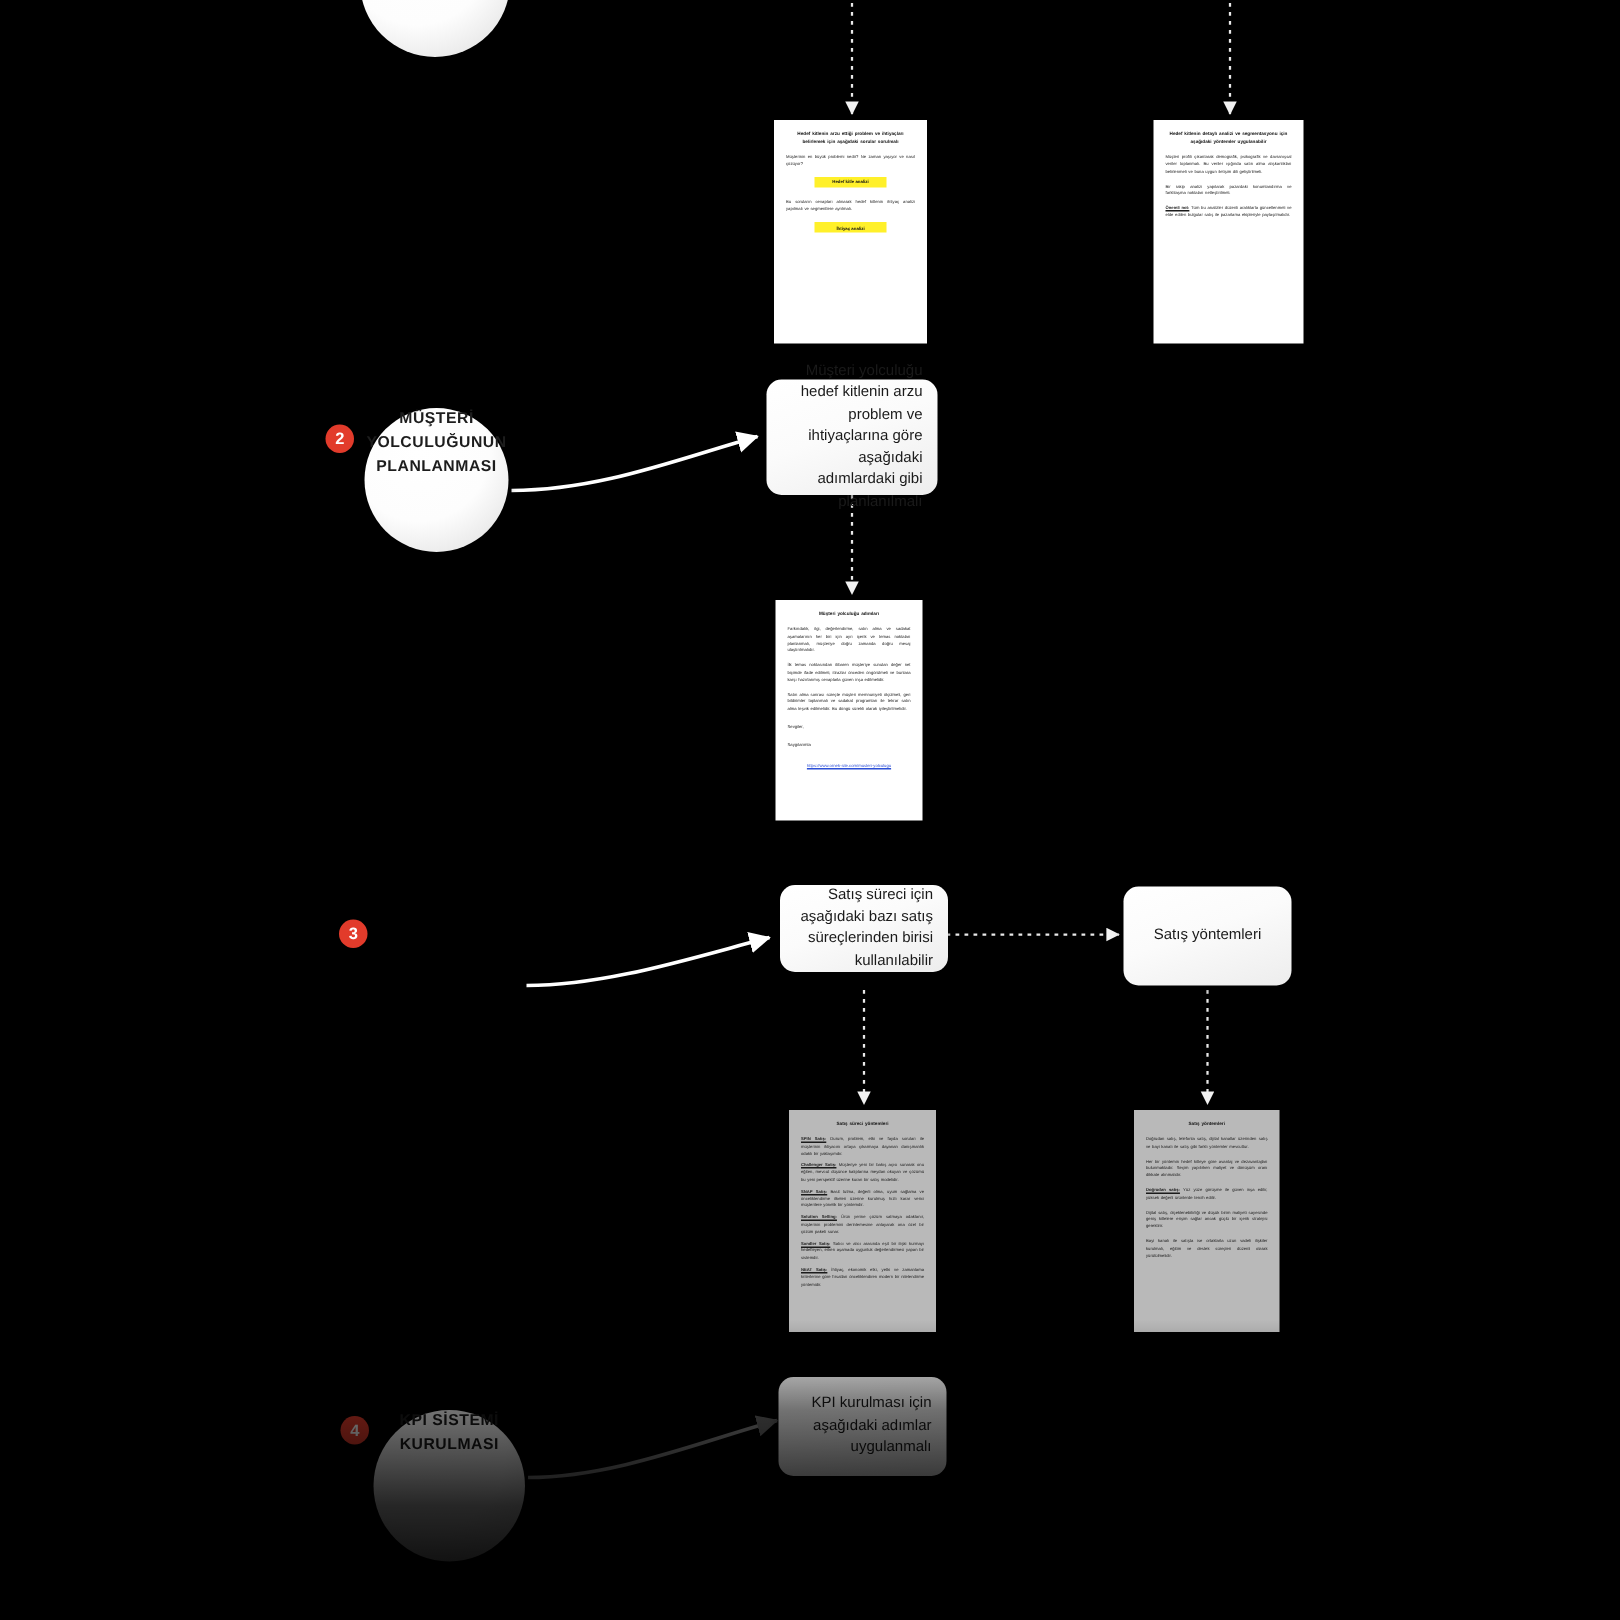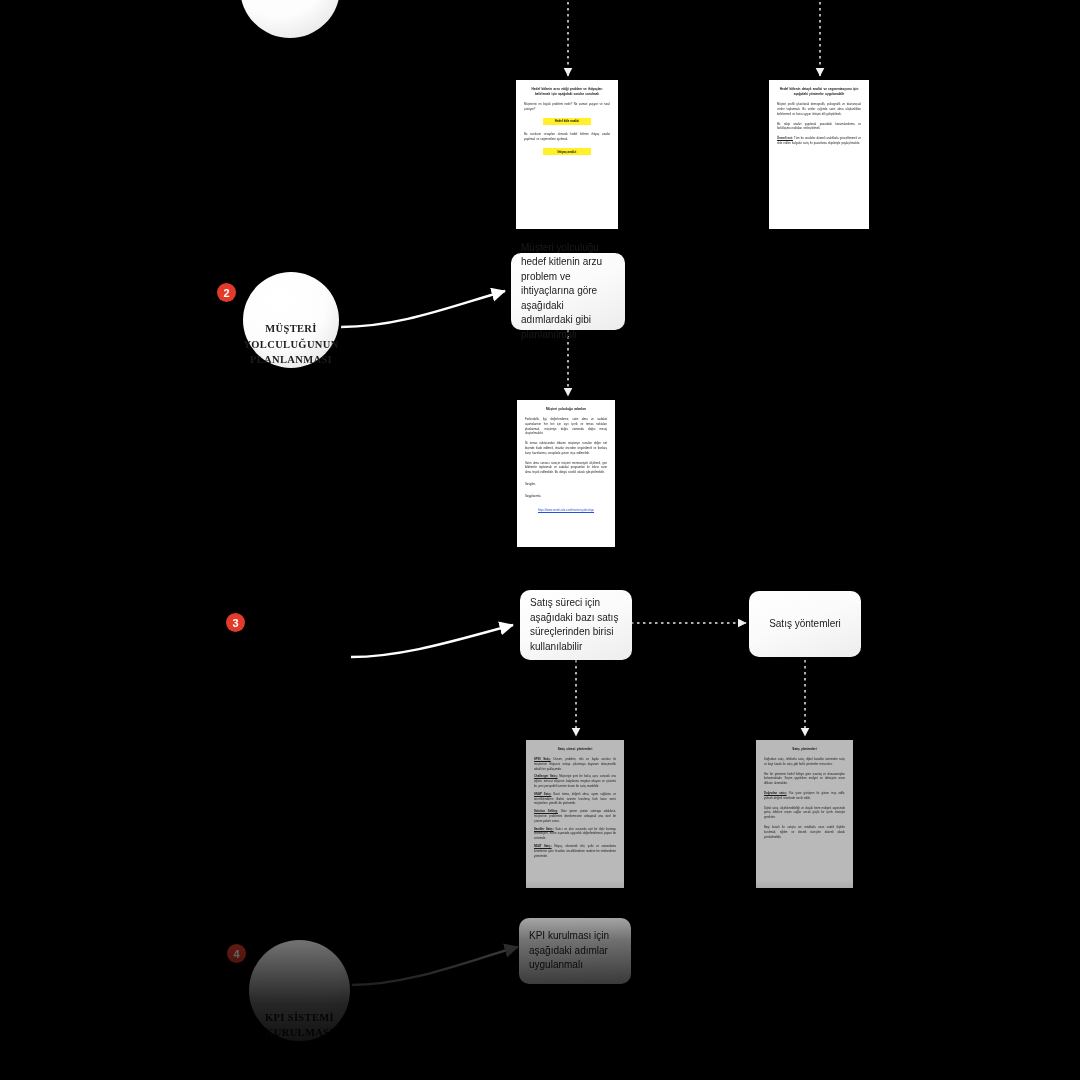--- a/index.html
+++ b/index.html
@@ -14,23 +14,22 @@
 
   
   #links { position: absolute; inset: 0; width: 1080px; height: 1080px; pointer-events: none; }
 
   
   .node-circle {
     position: absolute;
     border-radius: 50%;
     background: radial-gradient(circle at 38% 30%, #ffffff 0%, #fdfdfd 52%, #ebebeb 78%, #dcdcdc 100%);
     box-shadow: 0 2px 6px rgba(0,0,0,.55);
-    display: flex; align-items: flex-end; justify-content: center;
-    text-align: center;
-    font-family: Liberation Serif, serif;
+    display: flex; align-items: flex-start; justify-content: center;
+    text-align: center;
   }
   .node-circle .clabel {
     color: #1d1d1d;
     font-weight: bold;
     font-size: 10.5px;
     letter-spacing: .35px;
     line-height: 1.5;
     text-transform: uppercase;
     padding: 0 14px;
   }
@@ -48,21 +47,21 @@
     z-index: 6;
   }
 
   
   .node-box {
     position: absolute;
     border-radius: 10px;
     background: linear-gradient(160deg, #ffffff 0%, #fbfbfb 45%, #ededed 100%);
     box-shadow: 0 2px 6px rgba(0,0,0,.5);
     display: flex; align-items: center; justify-content: center;
-    text-align: left;
+    text-align: right;
     padding: 8px 10px;
   }
   .node-box .blabel {
     color: #1a1a1a;
     font-size: 10px;
     line-height: 1.45;
   }
 
   
   .doc {
@@ -174,21 +173,21 @@
 
   <div class="badge" style="left:227px; top:944px;">4</div>
   <div class="node-circle" style="left:249px; top:940px; width:101px; height:101px;">
     <div class="clabel">KPI SİSTEMİ KURULMASI</div>
   </div>
 
   <div class="node-box" style="left:511px; top:253px; width:114px; height:77px;">
     <div class="blabel">Müşteri yolculuğu hedef kitlenin arzu problem ve ihtiyaçlarına göre aşağıdaki adımlardaki gibi planlanılmalı</div>
   </div>
 
-  <div class="node-box" style="left:520px; top:590px; width:112px; height:70px;">
+  <div class="node-box" style="left:520px; top:590px; width:112px; height:58px;">
     <div class="blabel">Satış süreci için aşağıdaki bazı satış süreçlerinden birisi kullanılabilir</div>
   </div>
 
   <div class="node-box" style="left:749px; top:591px; width:112px; height:66px;">
     <div class="blabel">Satış yöntemleri</div>
   </div>
 
   <div class="node-box" style="left:519px; top:918px; width:112px; height:66px;">
     <div class="blabel">KPI kurulması için aşağıdaki adımlar uygulanmalı</div>
   </div>

